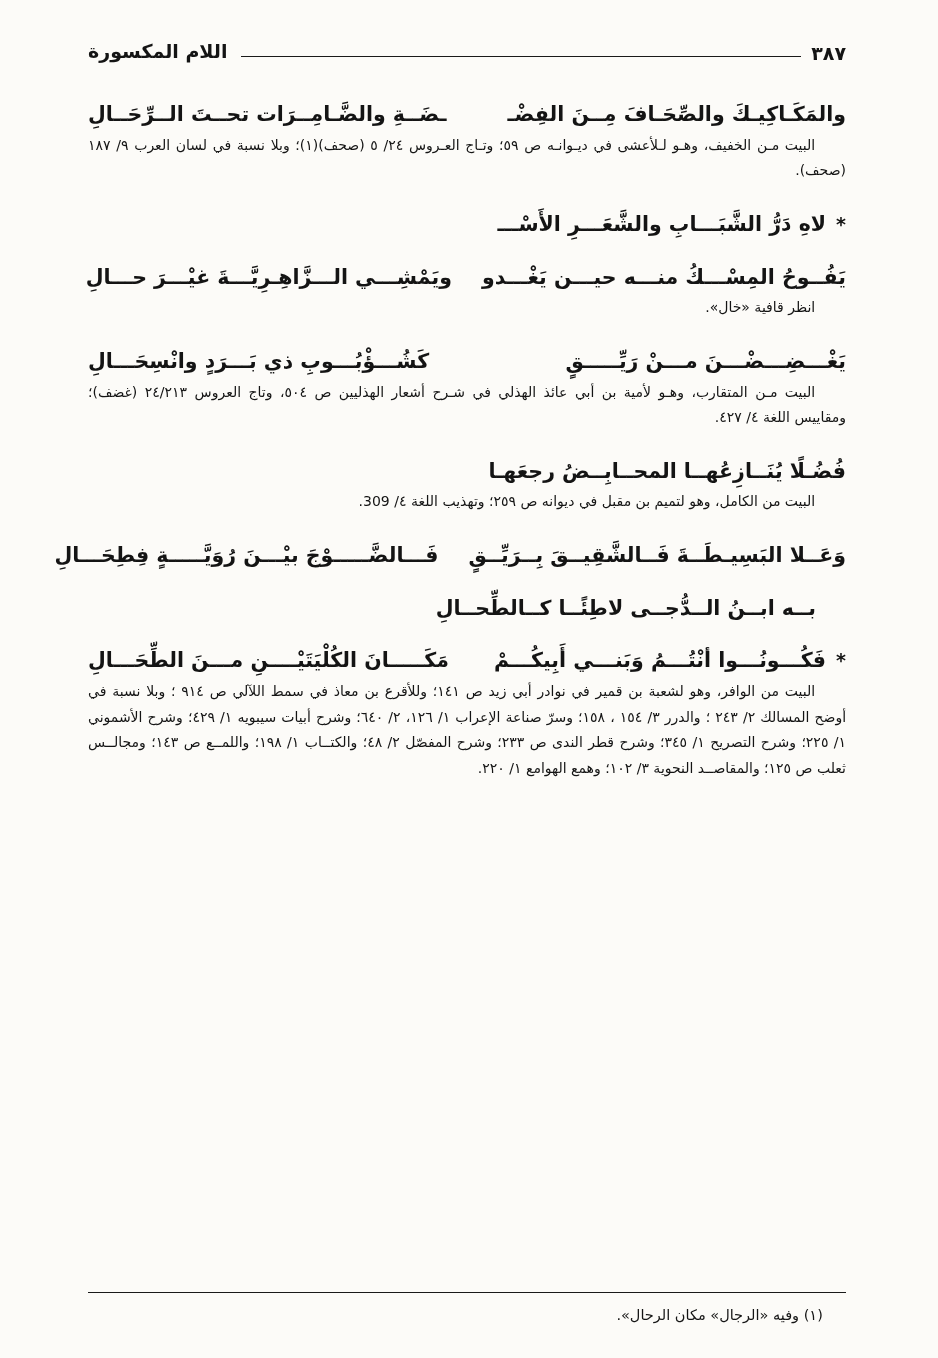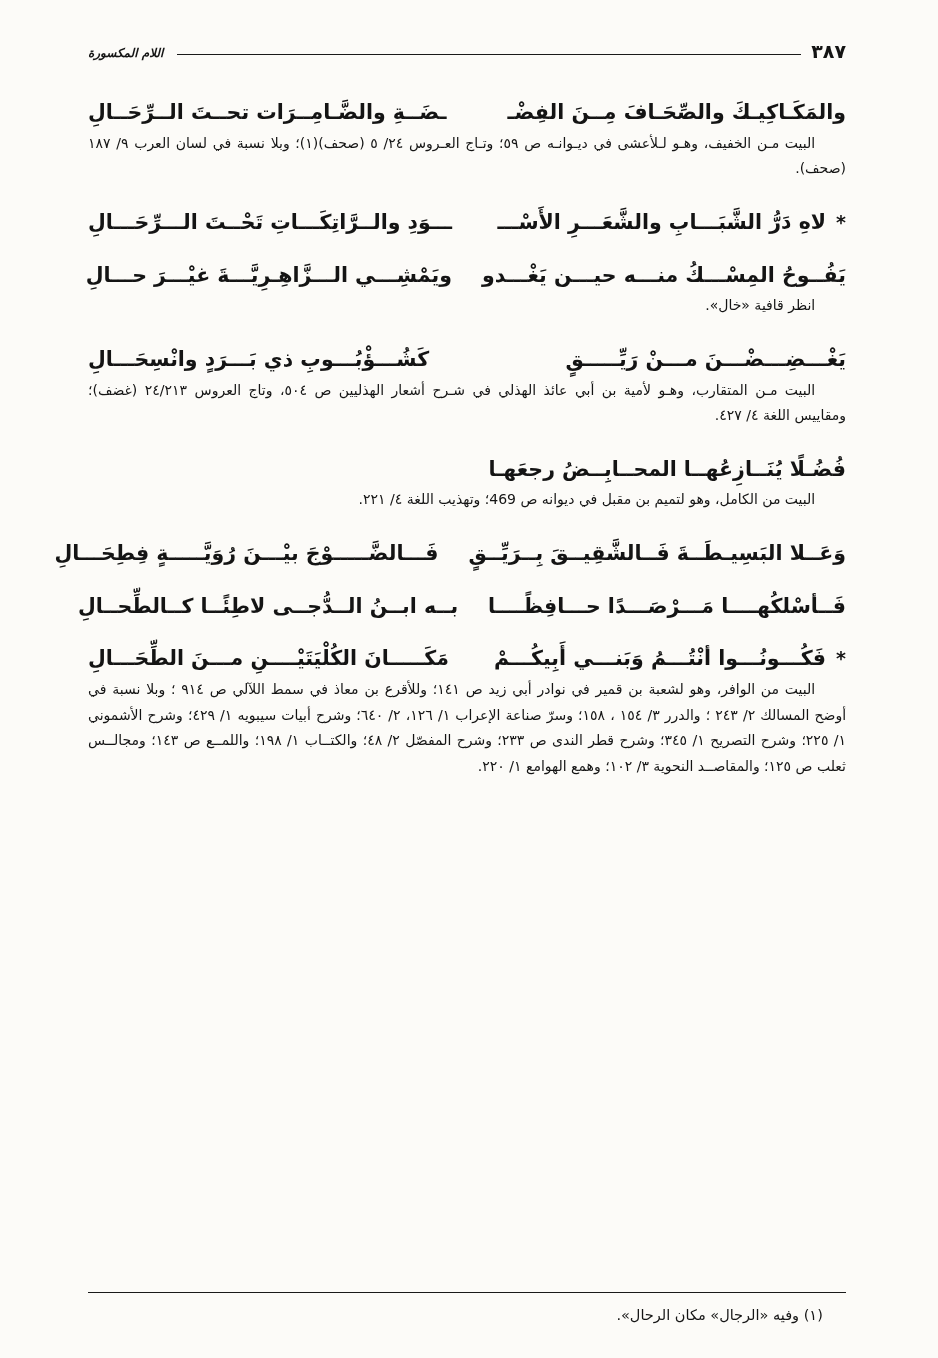--- a/index.html
+++ b/index.html
@@ -6,21 +6,21 @@
   .page{
     width:938px;height:1358px;box-sizing:border-box;
     margin:0 auto;background:#fcfbf8;color:#141414;
     padding:40px 92px 30px 88px;
     display:flex;flex-direction:column;
     font-family:"DejaVu Sans",sans-serif;
     direction:rtl;
   }
   
   .header{display:flex;align-items:flex-end;margin-bottom:26px;}
-  .header .title{font-size:12px;font-weight:bold;white-space:nowrap;padding-bottom:2px;font-style:italic;}
+  .header .title{font-size:19px;font-weight:bold;white-space:nowrap;padding-bottom:2px;}
   .header .rule{flex:1;border-bottom:1.6px solid #1a1a1a;margin:0 10px 7px 14px;}
   .header .pagenum{font-size:19px;font-weight:bold;white-space:nowrap;padding-bottom:0;}
   
   .entry{margin-bottom:10px;}
   .verse{
     display:flex;justify-content:space-between;align-items:baseline;
     font-weight:bold;font-size:20.5px;line-height:1.6;
     margin:8px 0 2px 0;
   }
   .verse .vr{display:flex;align-items:baseline;}
@@ -63,21 +63,20 @@
     </div>
     <p class="commentary">البيت مـن الخفيف، وهـو لـلأعشى في ديـوانـه ص ٥٩؛ وتـاج العـروس ٢٤/ ٥ (صحف)(١)؛ وبلا نسبة في لسان العرب ٩/ ١٨٧ (صحف).</p>
   </div>
 
   <div class="entry">
     <div class="verse">
       <span class="vr">
           <span class="star">*</span>
           <span class="hemi">لاهِ دَرُّ الشَّبَـــابِ والشَّعَـــرِ الأَسْـــ</span>
         </span>
-      <span class="hemi vl">ـــوَدِ والــرَّاتِكَـــاتِ تَحْــتَ الـــرِّحَـــالِ</span>
     </div>
   </div>
 
   <div class="entry">
     <div class="verse">
       <span class="vr">
           <span class="hemi">يَفُــوحُ المِسْـــكُ منـــه حيـــن يَغْـــدو</span>
         </span>
       <span class="hemi vl">ويَمْشِـــي الـــزَّاهِـرِيَّـــةَ غيْـــرَ حـــالِ</span>
     </div>
@@ -93,37 +92,34 @@
     </div>
     <p class="commentary">البيت مـن المتقارب، وهـو لأمية بن أبي عائذ الهذلي في شـرح أشعار الهذليين ص ٥٠٤، وتاج العروس ٢٤/٢١٣ (غضف)؛ ومقاييس اللغة ٤/ ٤٢٧.</p>
   </div>
 
   <div class="entry">
     <div class="verse">
       <span class="vr">
           <span class="hemi">فُضُـلًا يُنَــازِعُهــا المحــابِــضُ رجعَهـا</span>
         </span>
     </div>
-    <p class="commentary">البيت من الكامل، وهو لتميم بن مقبل في ديوانه ص 469؛ وتهذيب اللغة ٤/ ٢٢١.</p>
+    <p class="commentary">البيت من الكامل، وهو لتميم بن مقبل في ديوانه ص ٢٥٩؛ وتهذيب اللغة ٤/ 309.</p>
   </div>
 
   <div class="entry">
     <div class="verse">
       <span class="vr">
           <span class="hemi">وَعَــلا البَسِيـطَــةَ فَــالشَّقِيــقَ بِــرَيِّــقٍ</span>
         </span>
       <span class="hemi vl">فَـــالضَّـــــوْجَ بيْـــنَ رُوَيَّـــــةٍ فِطِحَـــالِ</span>
     </div>
   </div>
 
   <div class="entry">
     <div class="verse">
-      <span class="vr">
-          <span class="hemi">فَــأسْلكُهــــا مَـــرْصَـــدًا حـــافِظًــــا</span>
-        </span>
       <span class="hemi vl">بــه ابــنُ الــدُّجــى لاطِئًــا كــالطِّحــالِ</span>
     </div>
   </div>
 
   <div class="entry">
     <div class="verse">
       <span class="vr">
           <span class="star">*</span>
           <span class="hemi">فَكُـــونُـــوا أنْتُـــمُ وَبَنـــي أَبِيكُـــمْ</span>
         </span>

